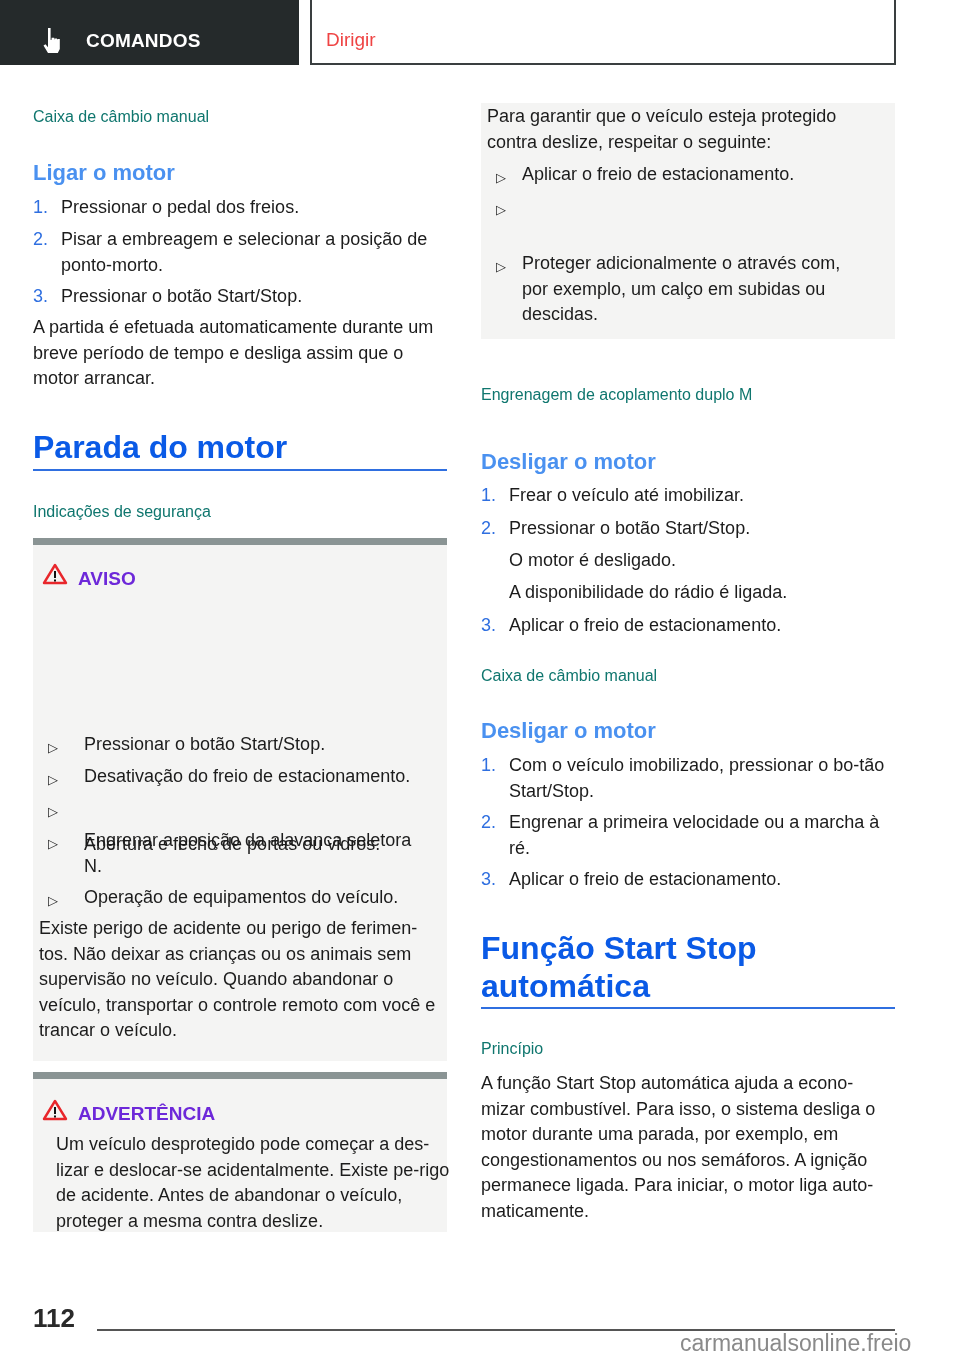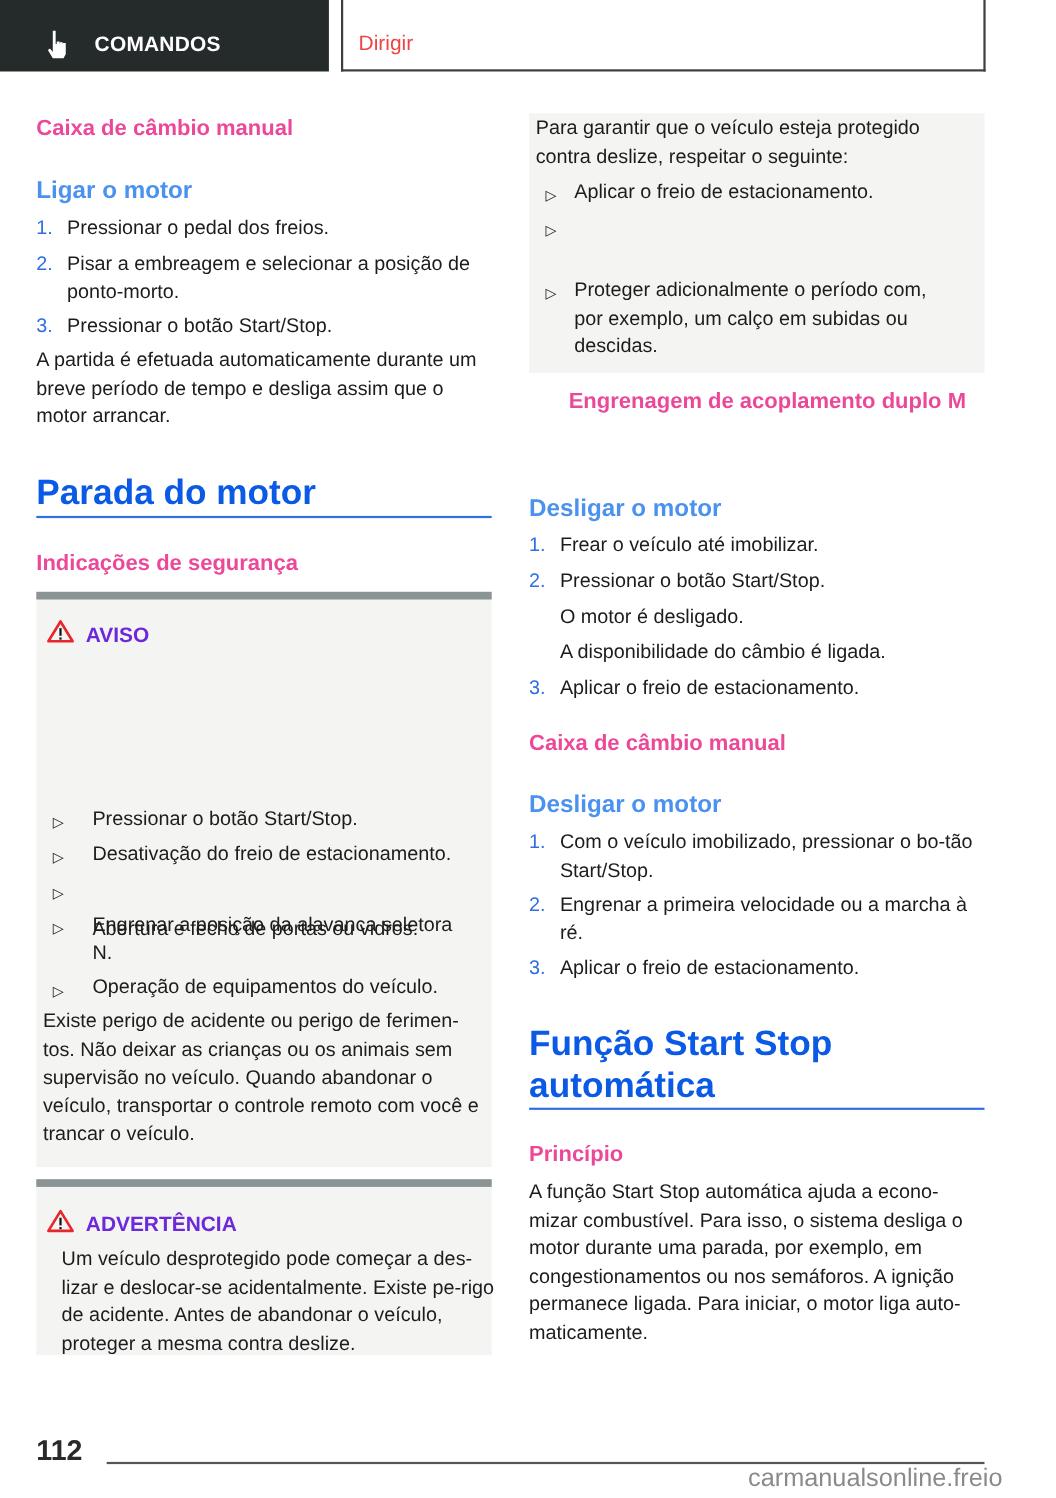--- a/index.html
+++ b/index.html
@@ -10,21 +10,21 @@
   .hdr-left { position: absolute; left: 0; top: 0; width: 299px; height: 65px; background: #252a2b; display: flex; align-items: center; }
   .hdr-left .hand { position: absolute; left: 40px; top: 27px; width: 24px; height: 28px; }
   .hdr-left .title { position: absolute; left: 86px; top: 30px; color: #ffffff; font-weight: bold; font-size: 19px; letter-spacing: 0.2px; }
   .hdr-right { position: absolute; left: 310px; top: 0; width: 586px; height: 65px; border: 2px solid #3a3f40; border-top: none; background: #ffffff; }
   .hdr-right .title { position: absolute; left: 14px; top: 29px; font-size: 19px; color: #ef4444; }
 
   .col { position: absolute; top: 0; }
   .colL { left: 33px; width: 414px; }
   .colR { left: 481px; width: 414px; }
 
-  .h2 { position: absolute; color: #ec4899; font-weight: bold; font-size: 20px; line-height: 30px; }
+  .h2 { position: absolute; color: #0f766e; font-weight: normal; font-size: 16px; line-height: 30px; }
   .h1 { position: absolute; color: #0a5ae6; font-weight: bold; font-size: 32px; line-height: 38px; }
   .h3 { position: absolute; color: #4a91f0; font-weight: bold; font-size: 22px; line-height: 26px; }
   .rule { position: absolute; height: 2px; background: #2f6fe0; }
 
   .p { position: absolute; font-size: 18px; line-height: 25.5px; color: #1c1c1c; }
   .li { position: absolute; font-size: 18px; line-height: 25.5px; color: #1c1c1c; }
   .num { position: absolute; left: 0; color: #2f6fe0; }
   .litext { position: absolute; left: 28px; right: 0; }
 
   .box { position: absolute; background: #f4f4f3; }
@@ -122,37 +122,37 @@
     <div class="p" style="left:6px; top:1px; width:404px;">Para garantir que o veículo esteja protegido contra deslize, respeitar o seguinte:</div>
     <div class="li" style="left:15px; top:59px; width:395px;">
       <span class="bullet" style="top:3px;">▷</span>
       <span class="litext" style="left:26px;">Aplicar o freio de estacionamento.</span>
     </div>
     <div class="li" style="left:15px; top:91px; width:395px; height:52px;">
       <span class="bullet" style="top:3px;">▷</span>
     </div>
     <div class="li" style="left:15px; top:148px; width:395px; height:78px;">
       <span class="bullet" style="top:3px;">▷</span>
-      <span class="litext" style="left:26px; right:30px;">Proteger adicionalmente o período com, por exemplo, um calço em subidas ou descidas.</span>
+      <span class="litext" style="left:26px; right:30px;">Proteger adicionalmente o através com, por exemplo, um calço em subidas ou descidas.</span>
     </div>
   </div>
 
-  <div class="h2" style="top:350px; width:380px;margin-left:36px;">Engrenagem de acoplamento duplo M</div>
+  <div class="h2" style="top:380px; width:380px;">Engrenagem de acoplamento duplo M</div>
   <div class="h3" style="top:449px;">Desligar o motor</div>
 
   <div class="li" style="top:483px; width:414px;">
     <span class="num">1.</span>
     <span class="litext">Frear o veículo até imobilizar.</span>
   </div>
   <div class="li" style="top:516px; width:414px;">
     <span class="num">2.</span>
     <span class="litext">Pressionar o botão Start/Stop.</span>
   </div>
   <div class="li" style="top:548px; left:28px; width:386px;">O motor é desligado.</div>
-  <div class="li" style="top:580px; left:28px; width:386px;">A disponibilidade do câmbio é ligada.</div>
+  <div class="li" style="top:580px; left:28px; width:386px;">A disponibilidade do rádio é ligada.</div>
   <div class="li" style="top:613px; width:414px;">
     <span class="num">3.</span>
     <span class="litext">Aplicar o freio de estacionamento.</span>
   </div>
 
   <div class="h2" style="top:661px;">Caixa de câmbio manual</div>
   <div class="h3" style="top:718px;">Desligar o motor</div>
 
   <div class="li" style="top:753px; width:414px; height:52px;">
     <span class="num">1.</span>

